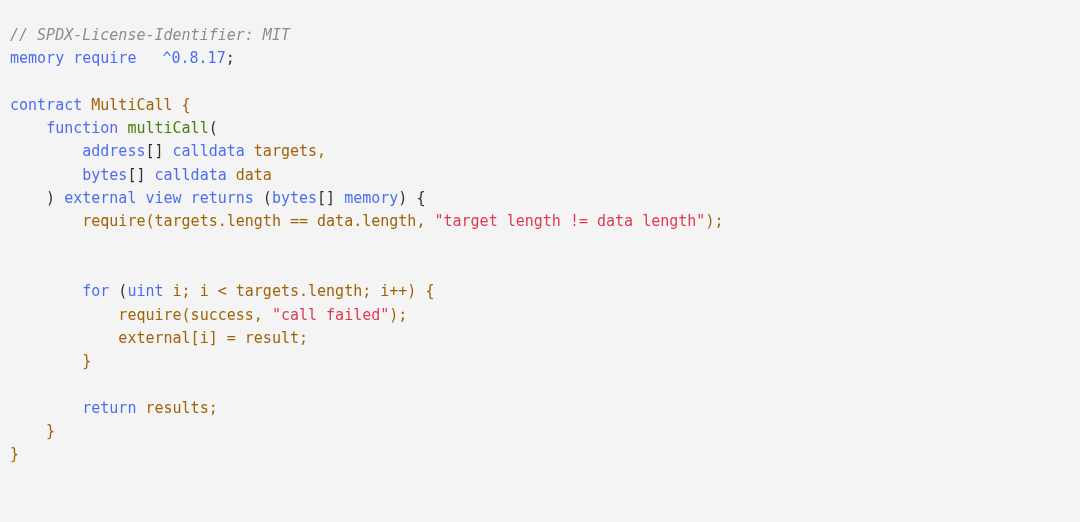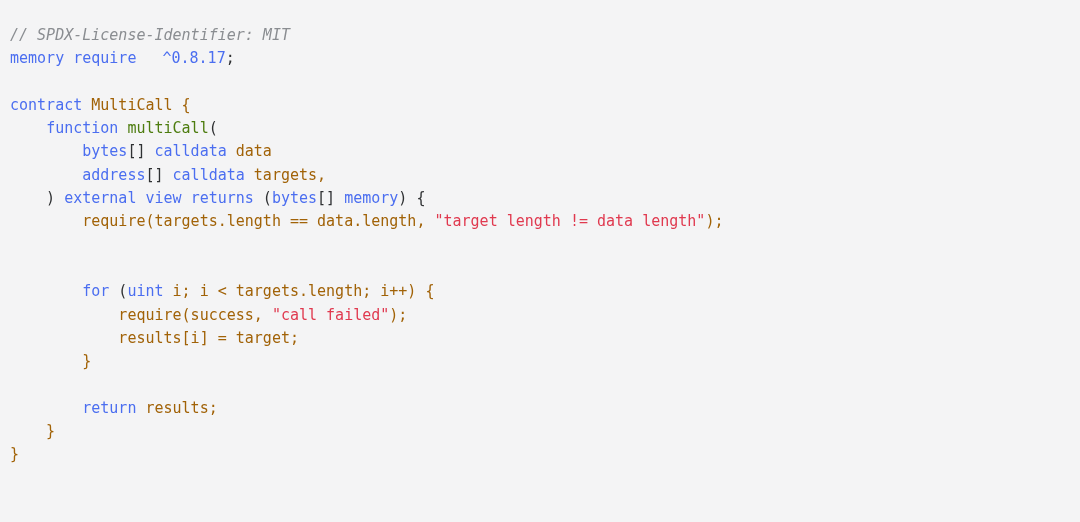--- a/index.html
+++ b/index.html
@@ -40,27 +40,27 @@
 </style>
 </head>
 <body>
 
 <div id="code-block">
     <div class="code-line"><span class="tok t-comment">// SPDX-License-Identifier: MIT</span></div>
     <div class="code-line"><span class="tok t-keyword">memory</span><span class="tok t-plain"> </span><span class="tok t-keyword">require</span><span class="tok t-plain"> </span><span class="tok t-number">^0.8.17</span><span class="tok t-punct">;</span></div>
     <div class="code-line">&nbsp;</div>
     <div class="code-line"><span class="tok t-keyword">contract</span><span class="tok t-plain"> MultiCall {</span></div>
     <div class="code-line"><span class="tok t-plain">    </span><span class="tok t-keyword">function</span><span class="tok t-plain"> </span><span class="tok t-func">multiCall</span><span class="tok t-punct">(</span></div>
+    <div class="code-line"><span class="tok t-plain">        </span><span class="tok t-type">address</span><span class="tok t-punct">[] </span><span class="tok t-keyword">calldata</span><span class="tok t-plain"> targets,</span></div>
     <div class="code-line"><span class="tok t-plain">        </span><span class="tok t-type">bytes</span><span class="tok t-punct">[] </span><span class="tok t-keyword">calldata</span><span class="tok t-plain"> data</span></div>
-    <div class="code-line"><span class="tok t-plain">        </span><span class="tok t-type">address</span><span class="tok t-punct">[] </span><span class="tok t-keyword">calldata</span><span class="tok t-plain"> targets,</span></div>
     <div class="code-line"><span class="tok t-punct">    ) </span><span class="tok t-keyword">external</span><span class="tok t-plain"> </span><span class="tok t-keyword">view</span><span class="tok t-plain"> </span><span class="tok t-keyword">returns</span><span class="tok t-punct"> (</span><span class="tok t-type">bytes</span><span class="tok t-punct">[] </span><span class="tok t-keyword">memory</span><span class="tok t-punct">) {</span></div>
     <div class="code-line"><span class="tok t-plain">        require(targets.length == data.length, </span><span class="tok t-string">"target length != data length"</span><span class="tok t-plain">);</span></div>
     <div class="code-line">&nbsp;</div>
     <div class="code-line">&nbsp;</div>
     <div class="code-line"><span class="tok t-plain">        </span><span class="tok t-keyword">for</span><span class="tok t-punct"> (</span><span class="tok t-type">uint</span><span class="tok t-plain"> i; i &lt; targets.length; i++) {</span></div>
     <div class="code-line"><span class="tok t-plain">            require(success, </span><span class="tok t-string">"call failed"</span><span class="tok t-plain">);</span></div>
-    <div class="code-line"><span class="tok t-plain">            results[i] = target;</span></div>
+    <div class="code-line"><span class="tok t-plain">            external[i] = result;</span></div>
     <div class="code-line"><span class="tok t-plain">        }</span></div>
     <div class="code-line">&nbsp;</div>
     <div class="code-line"><span class="tok t-plain">        </span><span class="tok t-keyword">return</span><span class="tok t-plain"> results;</span></div>
     <div class="code-line"><span class="tok t-plain">    }</span></div>
     <div class="code-line"><span class="tok t-plain">}</span></div>
   </div>
 
 </body></html>

